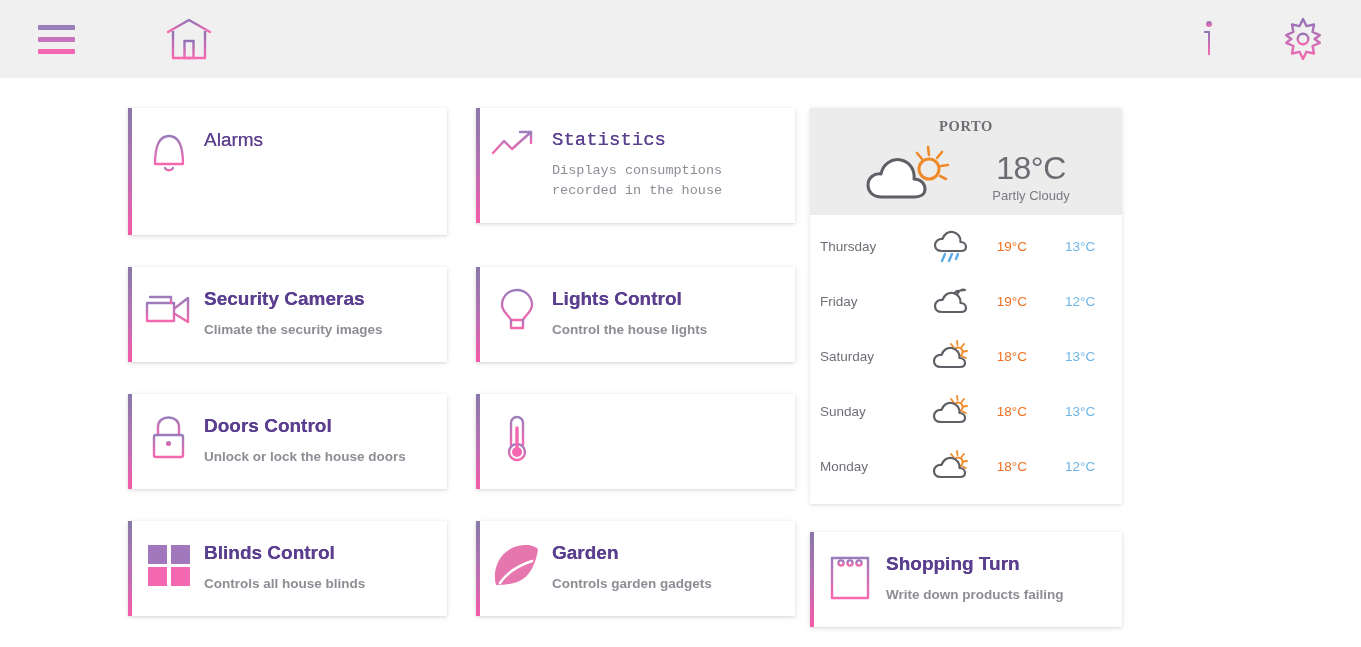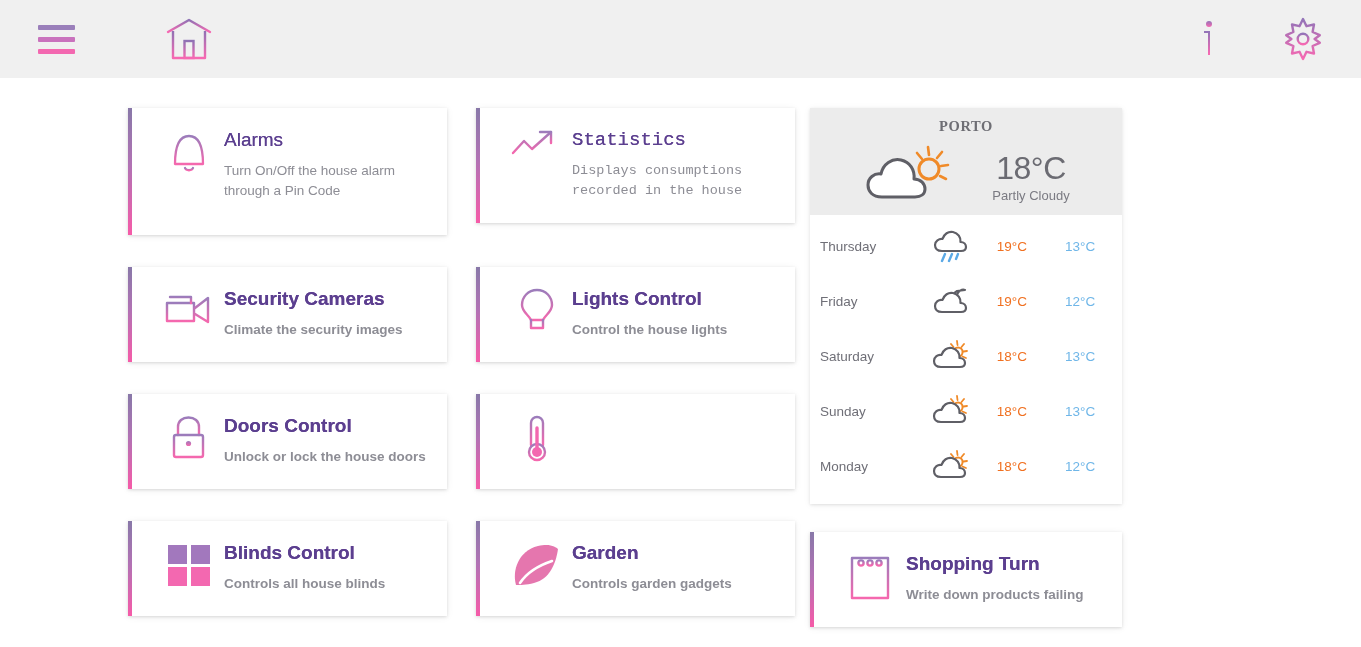--- a/index.html
+++ b/index.html
@@ -45,21 +45,21 @@
   .col { position: relative; }
   .col-a { margin-left: 128px; width: 319px; }
   .col-b { margin-left: 29px; width: 319px; }
   .col-c { margin-left: 15px; width: 312px; }
 
   
   .card {
     position: relative;
     background: #ffffff;
     box-shadow: 0 1px 3px rgba(0,0,0,0.13), 0 1px 8px rgba(0,0,0,0.06);
-    padding: 18px 14px 18px 30px;
+    padding: 18px 14px 18px 10px;
     display: flex;
     align-items: flex-start;
     margin-bottom: 32px;
     cursor: pointer;
   }
   .card::before {
     content: "";
     position: absolute;
     left: 0; top: 0; bottom: 0;
     width: 4px;
@@ -218,21 +218,20 @@
             </defs>
           <g fill="none" stroke="url(#gBell)" stroke-width="2.3" stroke-linecap="round" stroke-linejoin="round">
             <path d="M22 4 L22 8"></path>
             <path d="M8 36 C8 22 10 8 22 8 C34 8 36 22 36 36 Z"></path>
             <path d="M18 40 C19 43 25 43 26 40"></path>
           </g>
         </svg>
       </div>
       <div class="card-body">
         <div class="card-title">Alarms</div>
-        <div class="card-desc">Turn On/Off the house alarm through a Pin Code</div>
       </div>
     </div>
 
     <div class="card short">
       <div class="card-icon">
         <svg width="50" height="42" viewBox="0 0 50 42">
           <defs>
               <linearGradient id="gCam" x1="0" y1="0" x2="0" y2="1">
             <stop offset="0%" stop-color="#9b7cbb"></stop>
                 <stop offset="100%" stop-color="#f568ae"></stop>

